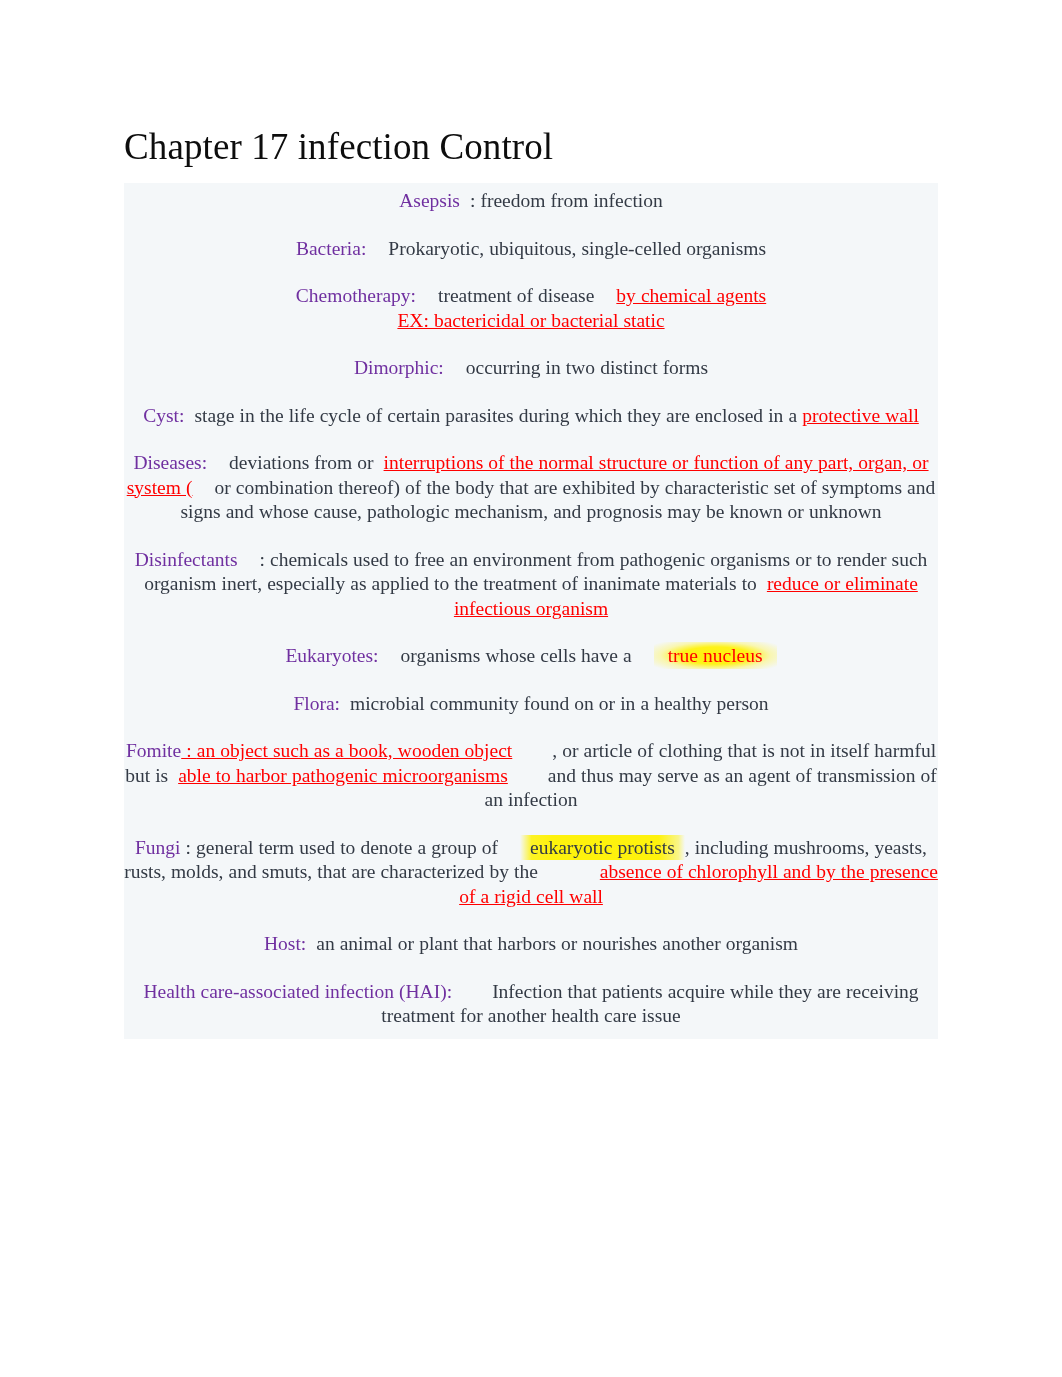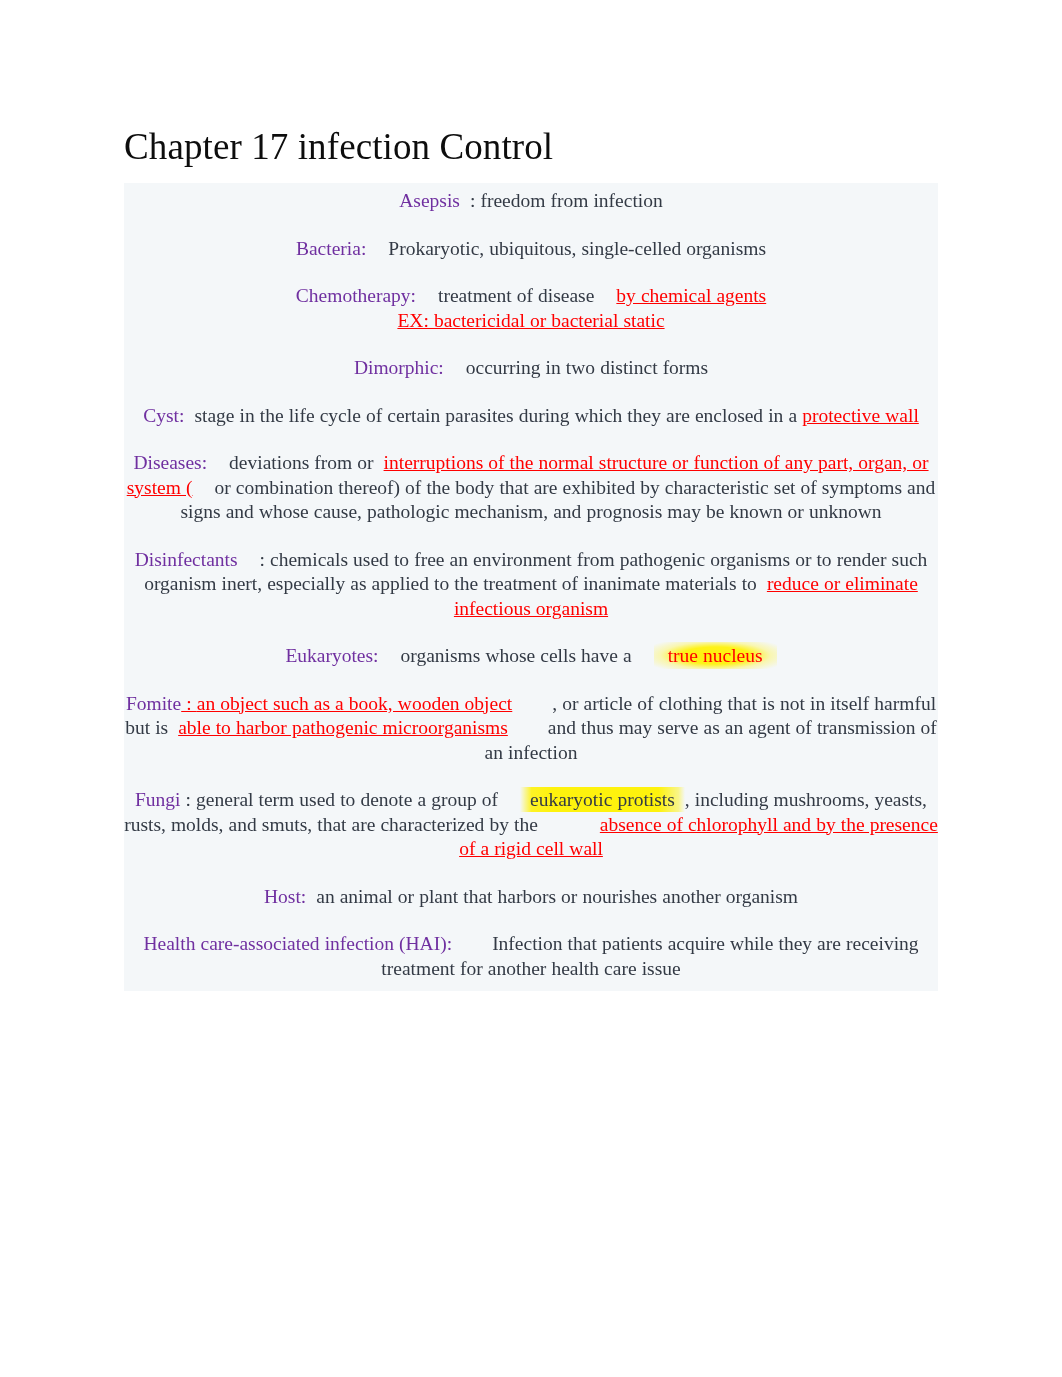--- a/index.html
+++ b/index.html
@@ -143,20 +143,23 @@
     </p>
 
     <p class="entry">
       <span class="term">Disinfectants</span><span class="gap-m"></span><span class="body-txt">: </span><span class="body-txt">chemicals used to free an environment from pathogenic organisms or to render such organism inert, especially as applied to the treatment of inanimate materials to</span><span class="gap-s"></span><span class="red">reduce or eliminate infectious organism</span>
     </p>
 
     <p class="entry">
       <span class="term">Eukaryotes:</span><span class="gap-m"></span><span class="body-txt">organisms whose cells have a</span><span class="gap-m"></span><span class="hl-glow">true nucleus</span>
     </p>
 
+    <p class="entry">
+      <span class="term">Flora:</span><span class="gap-s"></span><span class="body-txt">microbial community found on or in a healthy person</span>
+    </p>
 
     <p class="entry">
       <span class="term">Fomite</span><span class="red"> : </span><span class="red">an object such as a book, wooden object</span><span class="gap-l"></span><span class="body-txt">, or article of clothing that is not in itself harmful but is</span><span class="gap-s"></span><span class="red">able to harbor pathogenic microorganisms</span><span class="gap-l"></span><span class="body-txt">and thus may serve as an agent of transmission of an infection</span>
     </p>
 
     <p class="entry">
       <span class="term">Fungi</span><span class="body-txt"> : </span><span class="body-txt">general term used to denote a group of</span><span class="gap-m"></span><span class="hl-flat">eukaryotic protists</span><span class="body-txt">, including mushrooms, yeasts, rusts, molds, and smuts, that are characterized by the</span><span class="gap-xl"></span><span class="red">absence of chlorophyll and by the presence of a rigid cell wall</span>
     </p>
 
     <p class="entry">

